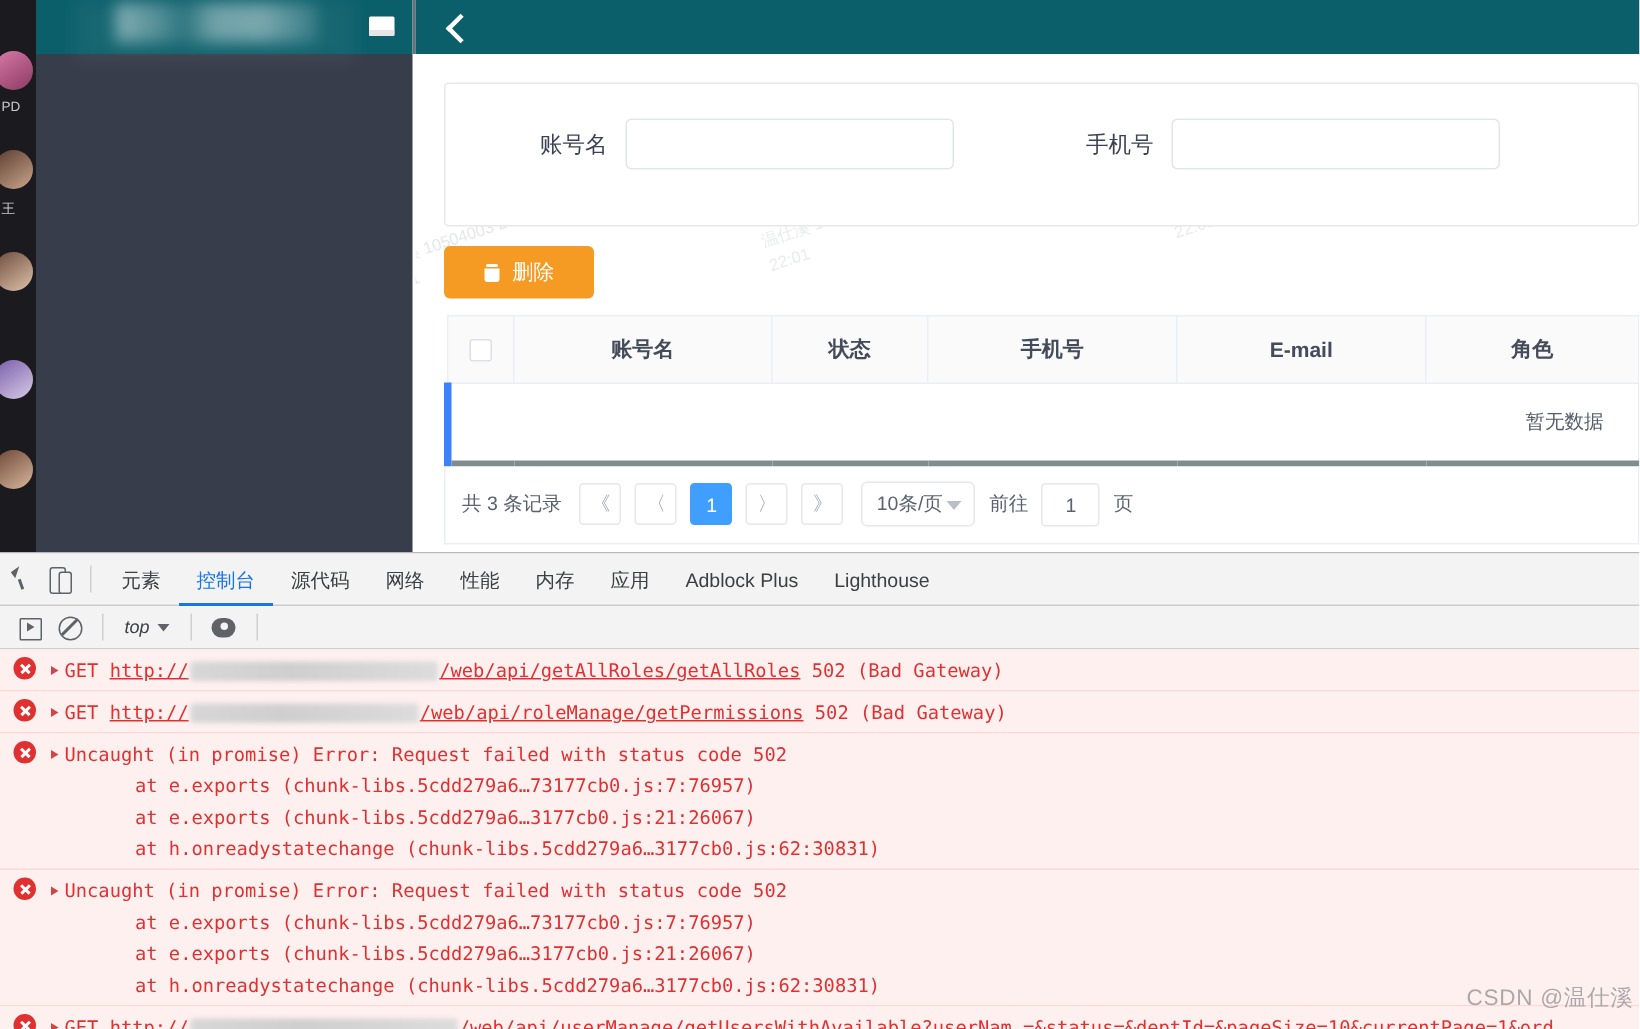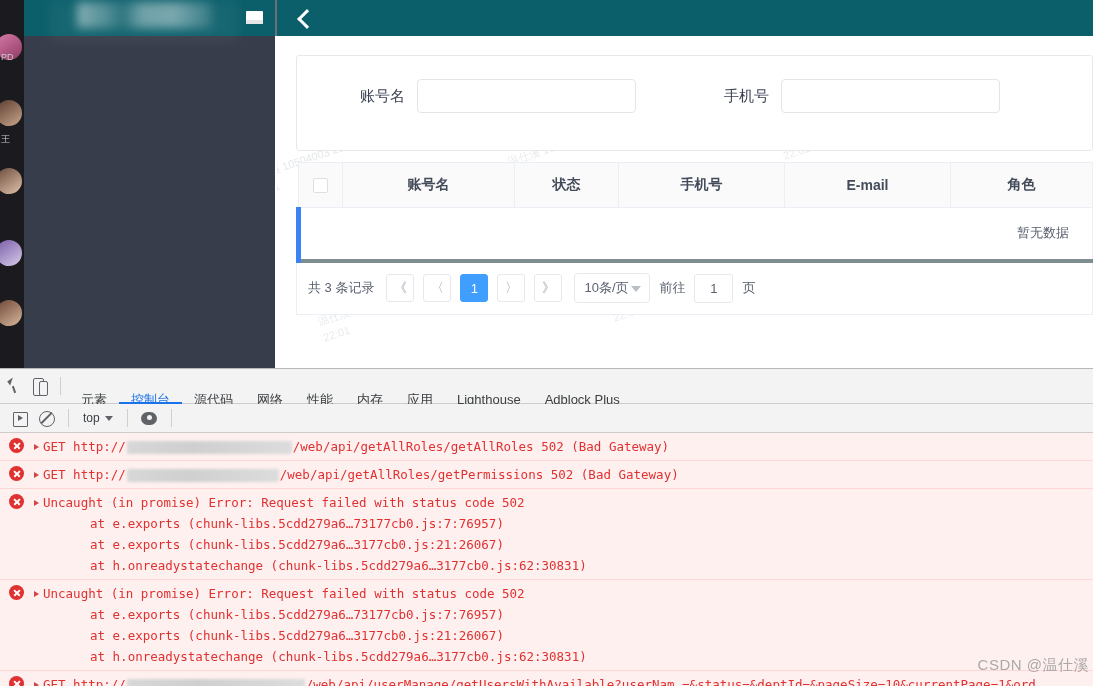--- a/index.html
+++ b/index.html
@@ -215,21 +215,21 @@
   .dt-ico.device::before {
     content:""; position:absolute; left:7px; top:9px; width:9px; height:16px;
     border:1.6px solid #5f6368; border-radius:2px;
   }
   .dt-ico.device::after {
     content:""; position:absolute; left:13px; top:12px; width:7px; height:13px;
     border:1.6px solid #5f6368; border-radius:2px; background:#f3f3f3;
   }
   .dt-sep { width:1px; height:18px; background:#cfcfcf; margin:0 8px; }
   .dt-tab {
-    height: 35px; line-height: 35px; padding: 13px 12px;
+    height: 35px; line-height: 35px; padding: 0 12px;
     font-size: 13px; color: #3c4043; cursor: pointer; white-space: nowrap;
     font-family: "Liberation Sans", sans-serif;
   }
   .dt-tab.active { color: #1a73e8; box-shadow: inset 0 -2px 0 0 #1a73e8; }
 
   .dt-filterbar {
     position: relative; height: 29px; background: #f3f3f3;
     border-bottom: 1px solid #cdcdcd; display: flex; align-items: center;
     padding-left: 6px; gap: 0;
   }
@@ -256,20 +256,21 @@
     border-radius:50% / 60%; background:#5f6368;
   }
   .fb-ico.eye::after {
     content:""; position:absolute; left:11px; top:11.5px; width:5px; height:5px;
     border-radius:50%; background:#f3f3f3;
   }
   .ctx-select {
     display:flex; align-items:center; gap:5px; font-size: 12px;
     color:#3c4043; padding: 0 6px; cursor:pointer;
     font-family: "Liberation Sans", sans-serif;
+    font-style: italic;
   }
   .ctx-select .caret2 {
     width:0;height:0;border-left:4px solid transparent;
     border-right:4px solid transparent;border-top:5px solid #5f6368;
   }
   .filter-input {
     flex:1; height: 21px; margin-left: 6px; margin-right: 0;
     border: 1px solid #d0d0d0; border-radius: 2px; background: #fff;
     font-size: 12px; padding: 0 7px; color: #3c4043; outline: none;
     font-family: "Liberation Sans", sans-serif;
@@ -295,21 +296,21 @@
     width:8px; height:1.7px; background:#fff;
   }
   .err-icon::before { transform: rotate(45deg); }
   .err-icon::after  { transform: rotate(-45deg); }
   .tri {
     display:inline-block; width:0;height:0; vertical-align: middle;
     border-left: 5px solid #d24545;
     border-top: 3.6px solid transparent; border-bottom: 3.6px solid transparent;
     margin-right: 4px; margin-bottom: 2px; cursor:pointer;
   }
-  .u { cursor: pointer; }
+  .u { text-decoration: underline; cursor: pointer; }
   .redact {
     display:inline-block; vertical-align: middle; height: 13px;
     background: linear-gradient(90deg,#d7d7d7 0%,#cfcfcf 40%,#dcdcdc 100%);
     filter: blur(1.6px); border-radius: 2px; margin: 0 1px;
   }
   .stack { padding-left: 56px; line-height: 21px; }
   .stack .ln { white-space: nowrap; }
 
   
   .csdn-wm {
@@ -321,21 +322,21 @@
 </style>
 </head>
 <body>
 
 <div id="root">
 
   <div class="bg-sliver">
     <div class="bg-av" style="top:34px;">
         <i style="background:linear-gradient(145deg,#d97aa8,#8c3a63)"></i>
       </div>
-    <div class="bg-tinytext" style="top:52px;">PD</div>
+    <div class="bg-tinytext" style="top:66px;">PD</div>
     <div class="bg-av" style="top:100px;">
         <i style="background:linear-gradient(145deg,#5a3b2e,#c9a68c)"></i>
       </div>
     <div class="bg-tinytext" style="top:134px;">王</div>
     <div class="bg-av" style="top:168px;">
         <i style="background:linear-gradient(145deg,#6b4a3a,#e0c2ab)"></i>
       </div>
     <div class="bg-av" style="top:240px;">
         <i style="background:linear-gradient(145deg,#7a5ca8,#d6cbe8)"></i>
       </div>
@@ -373,20 +374,24 @@
           <span class="field-label">账号名</span>
           <input class="field-input" type="text" value="" placeholder="" style="">
         </div>
         <div class="field field-b">
           <span class="field-label">手机号</span>
           <input class="field-input" type="text" value="" placeholder="" style="">
         </div>
       </div>
 
       
+      <button class="btn-delete">
+        <span class="trash-icon"></span>
+        <span>删除</span>
+      </button>
 
       
       <div class="table-wrap">
         <table class="grid">
           <colgroup>
             <col style="width:44px">
               <col style="width:172px">
               <col style="width:104px">
             <col style="width:166px">
               <col style="width:166px">
@@ -439,22 +444,22 @@
       <div class="dt-ico inspect"></div>
       <div class="dt-ico device"></div>
       <div class="dt-sep"></div>
       <div class="dt-tab">元素</div>
       <div class="dt-tab active">控制台</div>
       <div class="dt-tab">源代码</div>
       <div class="dt-tab">网络</div>
       <div class="dt-tab">性能</div>
       <div class="dt-tab">内存</div>
       <div class="dt-tab">应用</div>
+      <div class="dt-tab">Adblock Plus</div>
       <div class="dt-tab">Lighthouse</div>
-      <div class="dt-tab">Adblock Plus</div>
     </div>
 
     <div class="dt-filterbar">
       <div class="fb-ico sidebar"></div>
       <div class="fb-ico clear"></div>
       <div class="dt-sep"></div>
       <div class="ctx-select">
         <span>top</span>
         <span class="caret2"></span>
       </div>
@@ -465,21 +470,21 @@
 
     <div class="console">
 
       <div class="err-row">
         <span class="err-icon"></span>
         <span class="tri"></span><span>GET</span>&nbsp;<span class="u">http://</span><span class="redact" style="width:165px"></span><span class="u">/web/api/getAllRoles/getAllRoles</span>&nbsp;<span>502</span>&nbsp;<span>(Bad Gateway)</span>
       </div>
 
       <div class="err-row">
         <span class="err-icon"></span>
-        <span class="tri"></span><span>GET</span>&nbsp;<span class="u">http://</span><span class="redact" style="width:152px"></span><span class="u">/web/api/getAllRoles/getPermissions</span>&nbsp;<span>502</span>&nbsp;<span>(Bad Gateway)</span>
+        <span class="tri"></span><span>GET</span>&nbsp;<span class="u">http://</span><span class="redact" style="width:152px"></span><span class="u">/web/api/roleManage/getPermissions</span>&nbsp;<span>502</span>&nbsp;<span>(Bad Gateway)</span>
       </div>
 
       <div class="err-row">
         <span class="err-icon"></span>
         <span class="tri"></span><span>Uncaught (in promise) Error: Request failed with status code 502</span>
         <div class="stack">
           <div class="ln"><span>at e.exports (chunk-libs.5cdd279a6…73177cb0.js:7:76957)</span></div>
           <div class="ln"><span>at e.exports (chunk-libs.5cdd279a6…3177cb0.js:21:26067)</span></div>
           <div class="ln"><span>at h.onreadystatechange (chunk-libs.5cdd279a6…3177cb0.js:62:30831)</span></div>
         </div>

